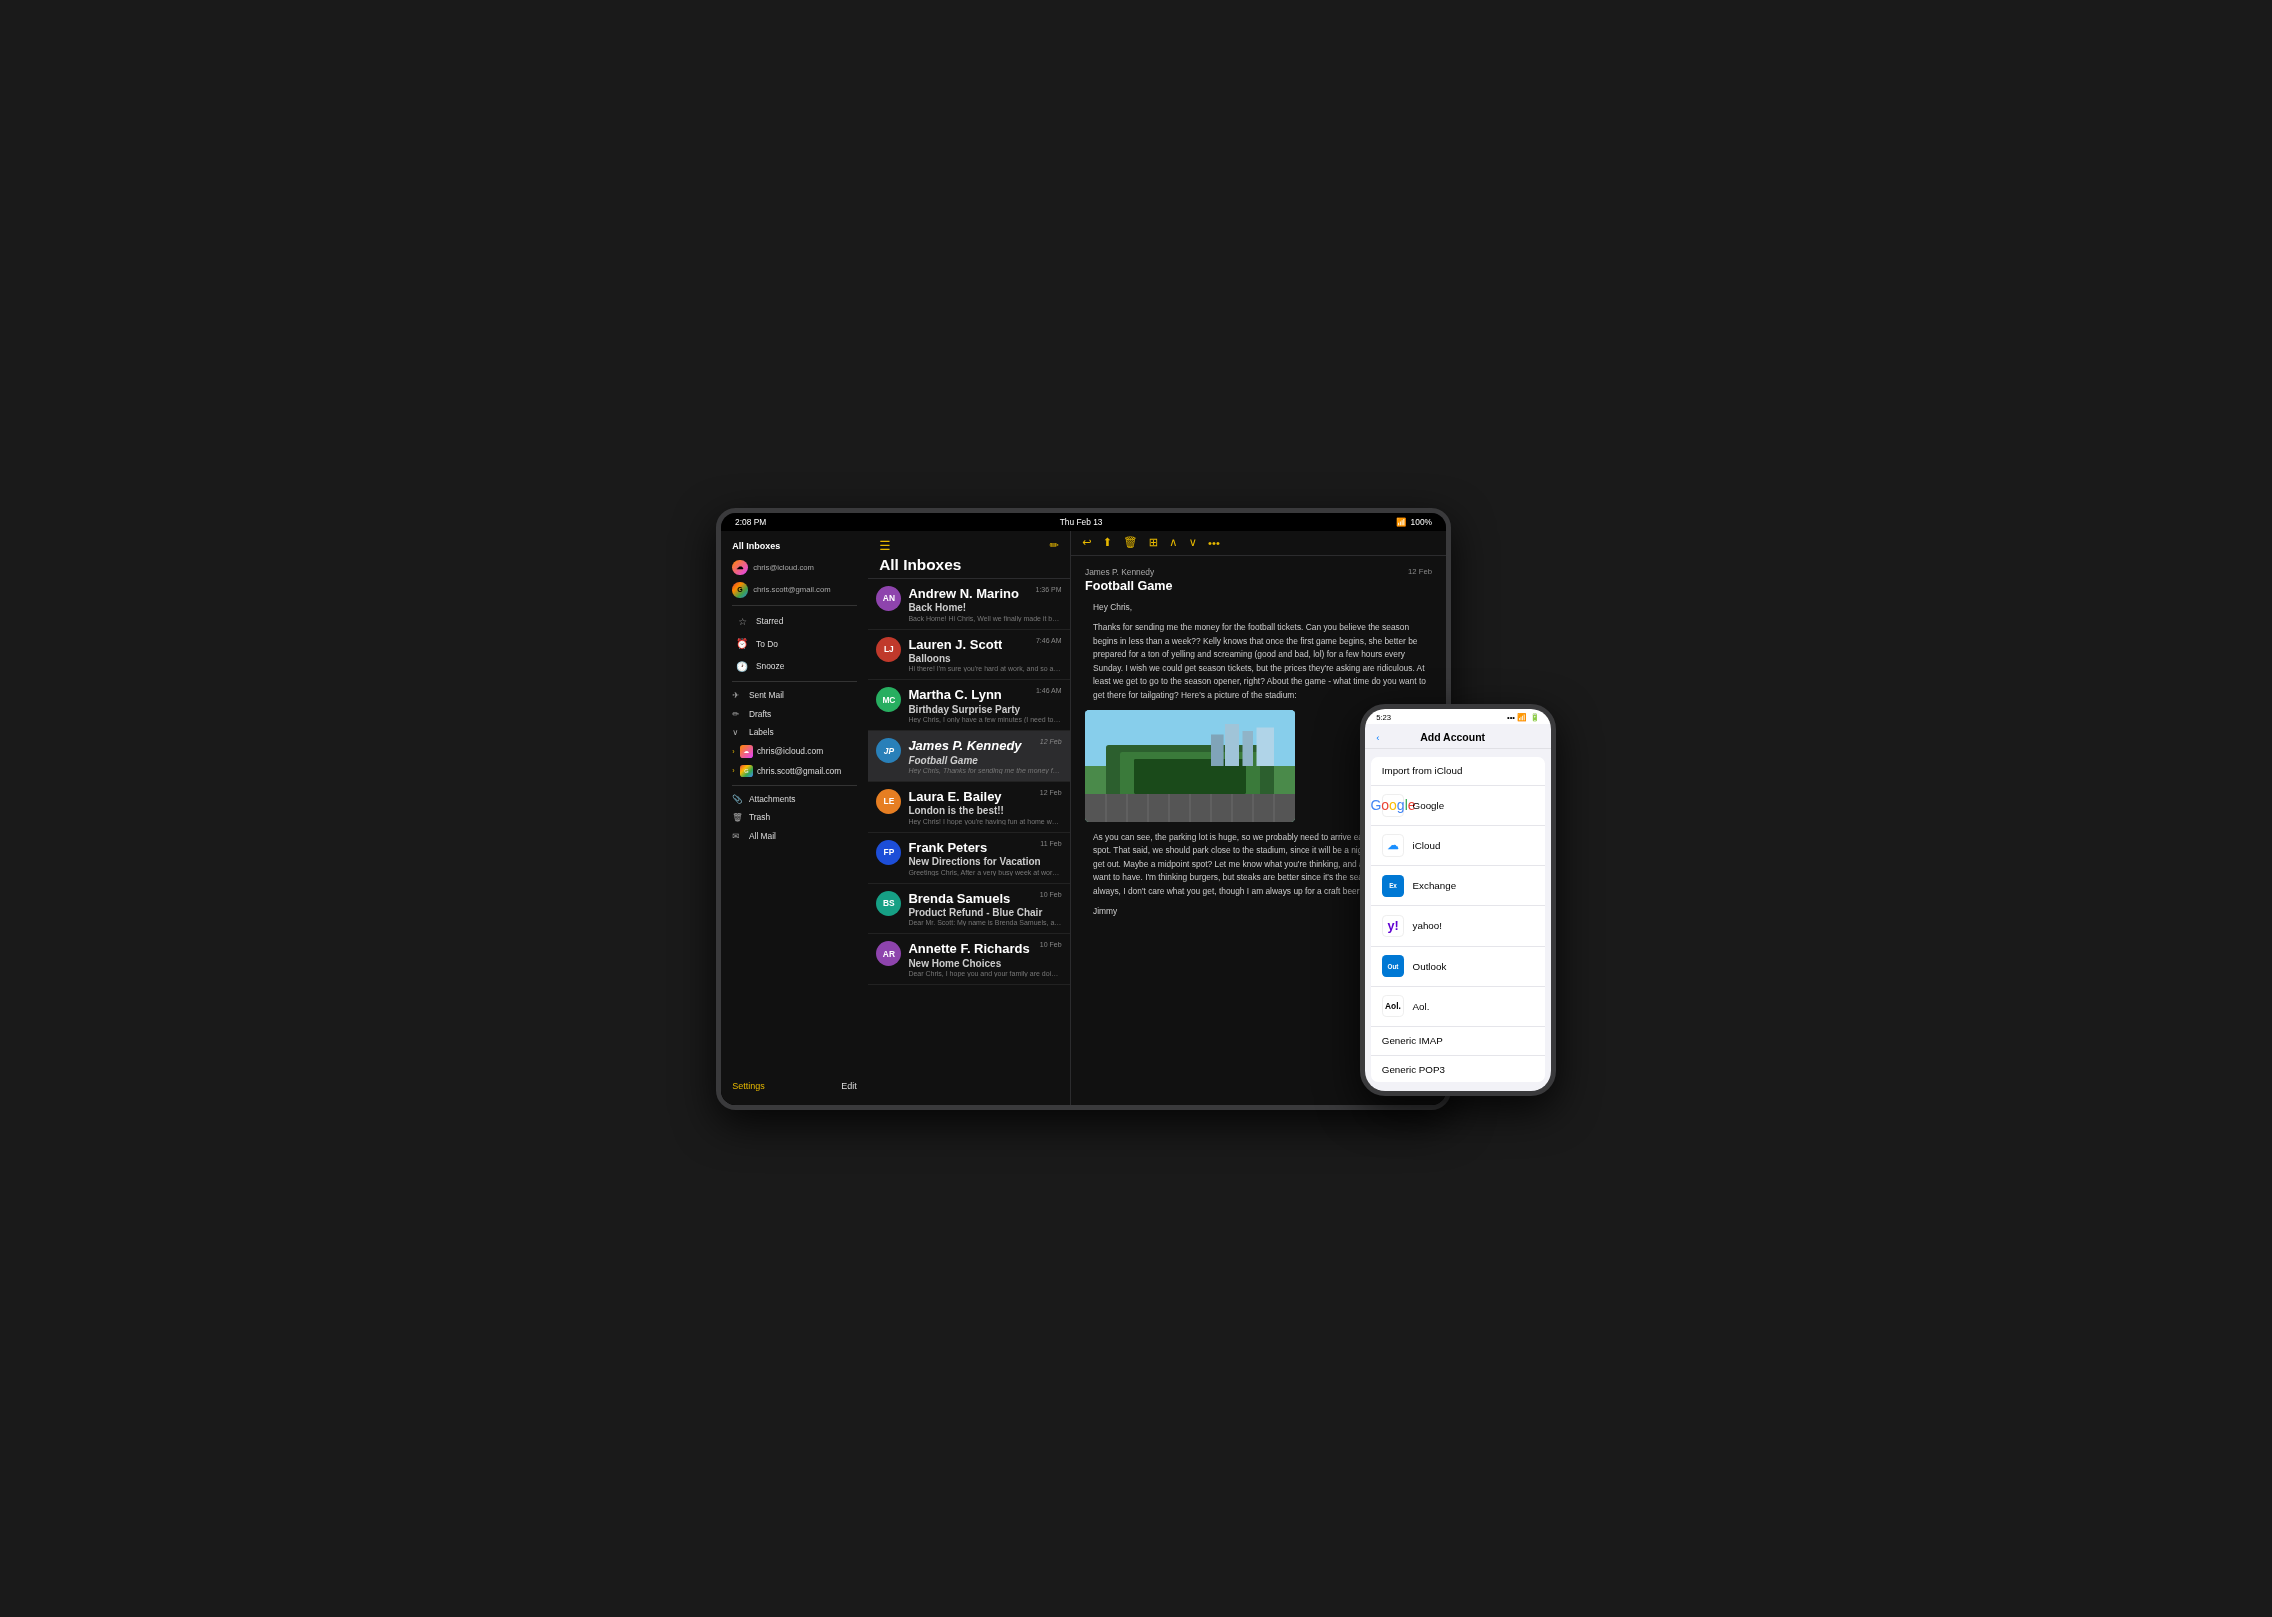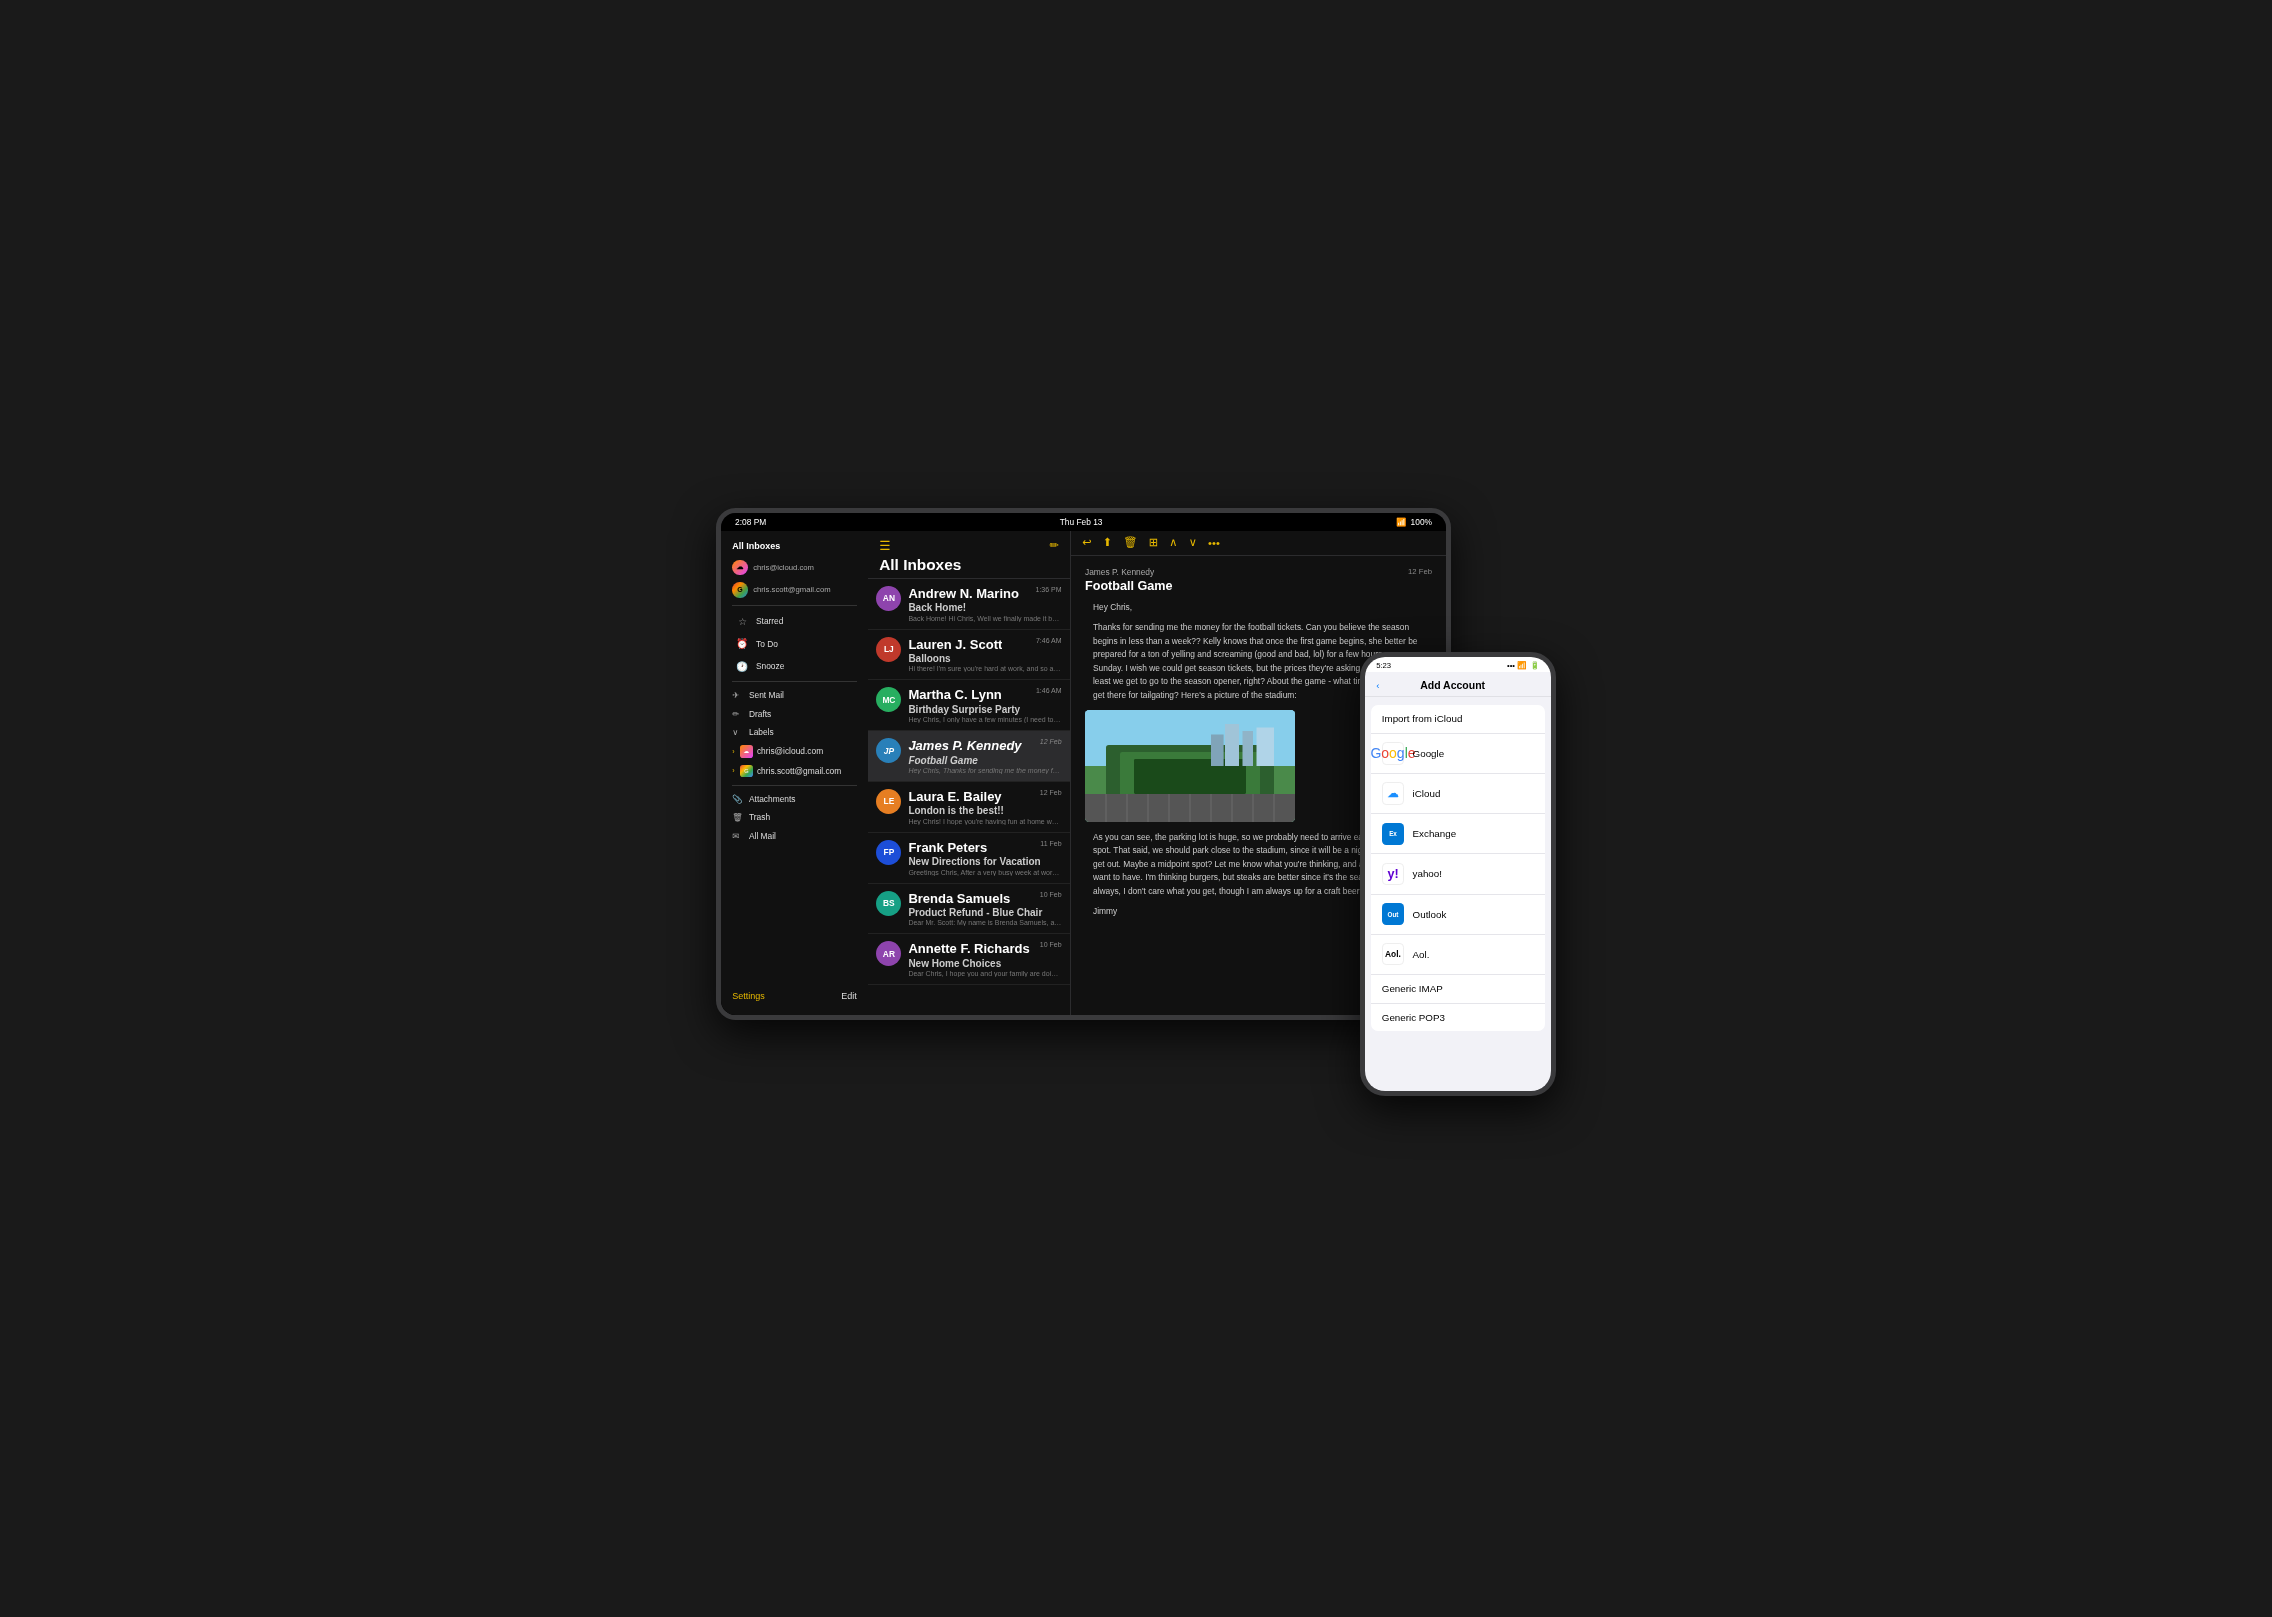--- a/index.html
+++ b/index.html
@@ -17,21 +17,21 @@
       width: 840px;
       height: 602px;
     }
 
     
     .ipad {
       position: absolute;
       left: 0;
       top: 0;
       width: 735px;
-      height: 512px;
+      height: 602px;
       background: #1c1c1e;
       border-radius: 19.6px;
       border: 5.6px solid #3a3a3c;
       box-shadow: 0 14px 42px rgba(0,0,0,0.8);
       overflow: hidden;
       display: flex;
       flex-direction: column;
     }
 
     .ipad-status-bar {
@@ -351,21 +351,21 @@
         linear-gradient(180deg, #87CEEB 0%, #87CEEB 30%, #3a7a3a 30%, #4a8a4a 60%, #2a2a2a 60%, #1a1a1a 100%);
       position: relative;
     }
 
     
     .iphone {
       position: absolute;
       right: 0;
       bottom: 14px;
       width: 196px;
-      height: 444px;
+      height: 392px;
       background: #1c1c1e;
       border-radius: 25px;
       border: 5.6px solid #3a3a3c;
       box-shadow: 0 14px 42px rgba(0,0,0,0.8);
       overflow: hidden;
       display: flex;
       flex-direction: column;
     }
 
     .iphone-status-bar {

